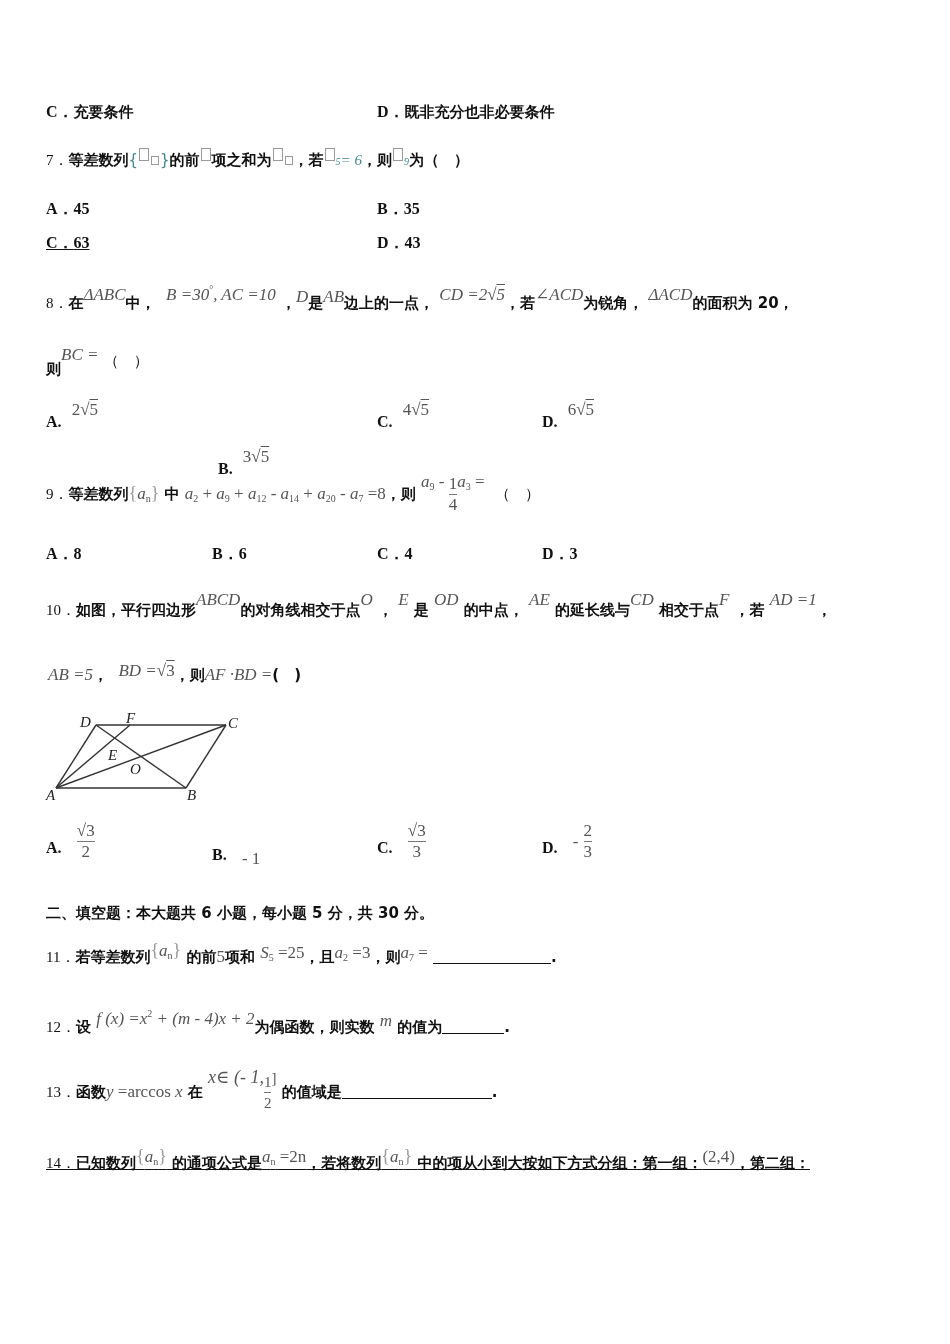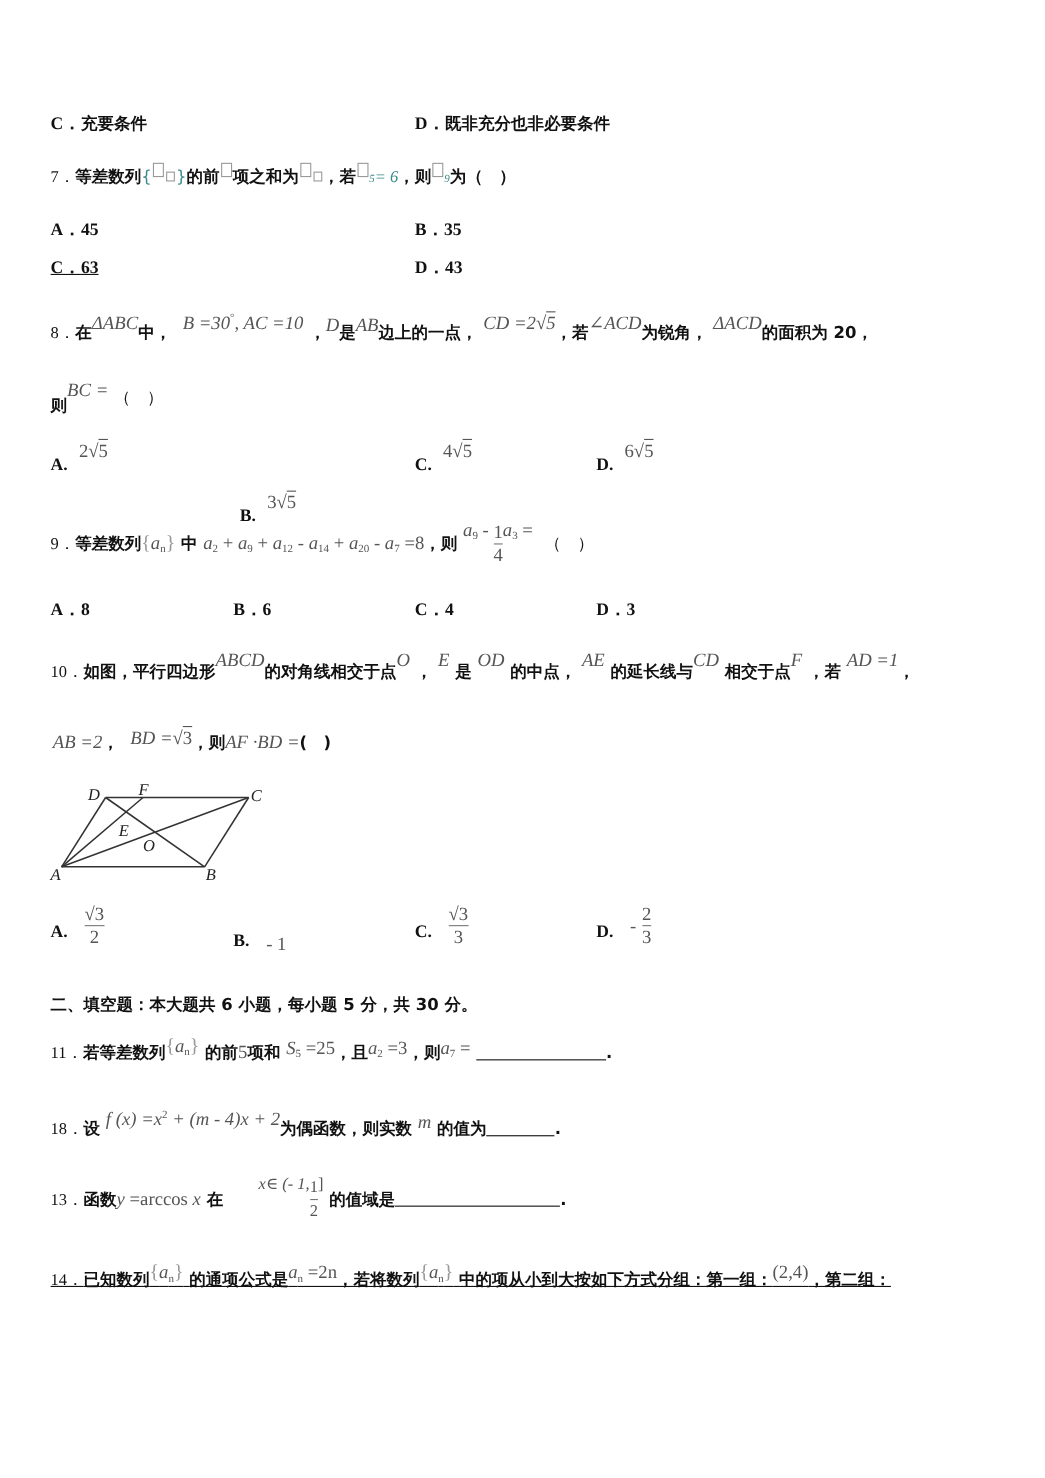--- a/index.html
+++ b/index.html
@@ -66,21 +66,21 @@
 
 <div class="abs" style="left:46px;top:544px;"><span class="lbl">A．</span><span class="lbl">8</span></div>
 <div class="abs" style="left:212px;top:544px;"><span class="lbl">B．</span><span class="lbl">6</span></div>
 <div class="abs" style="left:377px;top:544px;"><span class="lbl">C．</span><span class="lbl">4</span></div>
 <div class="abs" style="left:542px;top:544px;"><span class="lbl">D．</span><span class="lbl">3</span></div>
 
 <div class="abs cn" style="left:46px;top:580px;line-height:40px;">
   <span class="qn">10．</span><span>如图，平行四边形</span><span class="math" style="vertical-align:10px;">ABCD</span><span>的对角线相交于点</span><span class="math" style="vertical-align:10px;">O</span>&nbsp;<span>，</span>&nbsp;<span class="math" style="vertical-align:10px;">E</span>&nbsp;<span>是</span>&nbsp;<span class="math" style="vertical-align:10px;">OD</span>&nbsp;<span>的中点，</span>&nbsp;<span class="math" style="vertical-align:10px;">AE</span>&nbsp;<span>的延长线与</span><span class="math" style="vertical-align:10px;">CD</span>&nbsp;<span>相交于点</span><span class="math" style="vertical-align:10px;">F</span>&nbsp;<span>，若</span>&nbsp;<span class="math" style="vertical-align:10px;">AD =1</span><span>，</span>
 </div>
 <div class="abs cn" style="left:48px;top:656px;line-height:30px;">
-  <span class="math">AB =2</span><span>，</span>&nbsp;&nbsp;<span class="math" style="vertical-align:4px;text-align:right;"><span>BD =</span><span class="sqrt" style="font-style:normal;">√<span style="text-decoration:overline;">3</span></span></span><span>，则</span><span class="math">AF ·BD =</span><span>(　)</span>
+  <span class="math">AB =5</span><span>，</span>&nbsp;&nbsp;<span class="math" style="vertical-align:4px;text-align:right;"><span>BD =</span><span class="sqrt" style="font-style:normal;">√<span style="text-decoration:overline;">3</span></span></span><span>，则</span><span class="math">AF ·BD =</span><span>(　)</span>
 </div>
 
 <div class="abs" style="left:44px;top:708px;width:210px;height:94px;">
   <svg width="210" height="94" viewBox="0 0 210 94">
     <g stroke="#333" stroke-width="1.4" fill="none">
       <line x1="12" y1="80" x2="142" y2="80"></line>
       <line x1="52" y1="17" x2="182" y2="17"></line>
       <line x1="12" y1="80" x2="52" y2="17"></line>
       <line x1="142" y1="80" x2="182" y2="17"></line>
       <line x1="12" y1="80" x2="182" y2="17"></line>
@@ -116,25 +116,25 @@
       <span>3</span>
     </span></div>
 
 <div class="abs cn" style="left:46px;top:904px;">二、填空题：本大题共 6 小题，每小题 5 分，共 30 分。</div>
 
 <div class="abs cn" style="left:46px;top:932px;line-height:36px;">
   <span class="qn">11．</span><span>若等差数列</span><span class="brace" style="vertical-align:6px;">{</span><span class="math" style="vertical-align:6px;"><span>a</span><span class="sub">n</span></span><span class="brace" style="vertical-align:6px;">}</span>&nbsp;<span>的前</span><span class="mathr">5</span><span>项和</span>&nbsp;<span class="math" style="vertical-align:4px;"><span>S</span><span class="sub">5</span><span style="font-style:normal;"> =25</span></span><span>，且</span><span class="math" style="vertical-align:4px;"><span>a</span><span class="sub">2</span><span style="font-style:normal;"> =3</span></span><span>，则</span><span class="math" style="vertical-align:4px;"><span>a</span><span class="sub">7</span><span style="font-style:normal;"> =</span></span>&nbsp;<span class="blank" style="width:118px;"></span><span>.</span>
 </div>
 
 <div class="abs cn" style="left:46px;top:996px;line-height:36px;">
-  <span class="qn">18．</span><span>设</span>&nbsp;<span class="math" style="vertical-align:8px;"><span>f (x) =x</span><span class="sup">2</span><span> + (m - 4)x + 2</span></span><span>为偶函数，则实数</span>&nbsp;<span class="math" style="vertical-align:6px;">m</span>&nbsp;<span>的值为</span><span class="blank" style="width:62px;"></span><span>.</span>
+  <span class="qn">12．</span><span>设</span>&nbsp;<span class="math" style="vertical-align:8px;"><span>f (x) =x</span><span class="sup">2</span><span> + (m - 4)x + 2</span></span><span>为偶函数，则实数</span>&nbsp;<span class="math" style="vertical-align:6px;">m</span>&nbsp;<span>的值为</span><span class="blank" style="width:62px;"></span><span>.</span>
 </div>
 
 <div class="abs cn" style="left:46px;top:1052px;line-height:50px;">
-  <span class="qn">13．</span><span>函数</span><span class="math">y</span><span class="mathr"> =arccos </span><span class="math">x</span>&nbsp;<span>在</span>&nbsp;<span class="math" style="vertical-align:14px;font-size:15px;margin-left:27px;">x∈ (- 1,</span><span class="frac" style="font-size:15px;">
+  <span class="qn">13．</span><span>函数</span><span class="math">y</span><span class="mathr"> =arccos </span><span class="math">x</span>&nbsp;<span>在</span>&nbsp;<span class="math" style="vertical-align:14px;font-size:18px;">x∈ (- 1,</span><span class="frac" style="font-size:15px;">
       <span>1</span>
       <span class="bar"></span>
       <span>2</span>
     </span><span class="mathr" style="vertical-align:14px;font-size:15px;">]</span>&nbsp;<span>的值域是</span><span class="blank" style="width:150px;"></span><span>.</span>
 </div>
 
 <div class="abs cn" style="left:46px;top:1138px;line-height:36px;text-decoration:underline;">
   <span class="qn">14．</span><span>已知数列</span><span class="brace" style="vertical-align:6px;">{</span><span class="math" style="vertical-align:6px;"><span>a</span><span class="sub">n</span></span><span class="brace" style="vertical-align:6px;">}</span>&nbsp;<span>的通项公式是</span><span class="math" style="vertical-align:6px;"><span>a</span><span class="sub">n</span><span style="font-style:normal;"> =2n</span></span><span>，若将数列</span><span class="brace" style="vertical-align:6px;">{</span><span class="math" style="vertical-align:6px;"><span>a</span><span class="sub">n</span></span><span class="brace" style="vertical-align:6px;">}</span>&nbsp;<span>中的项从小到大按如下方式分组：第一组：</span><span class="mathr" style="vertical-align:6px;">(2,4)</span><span>，第二组：</span>
 </div>
 

